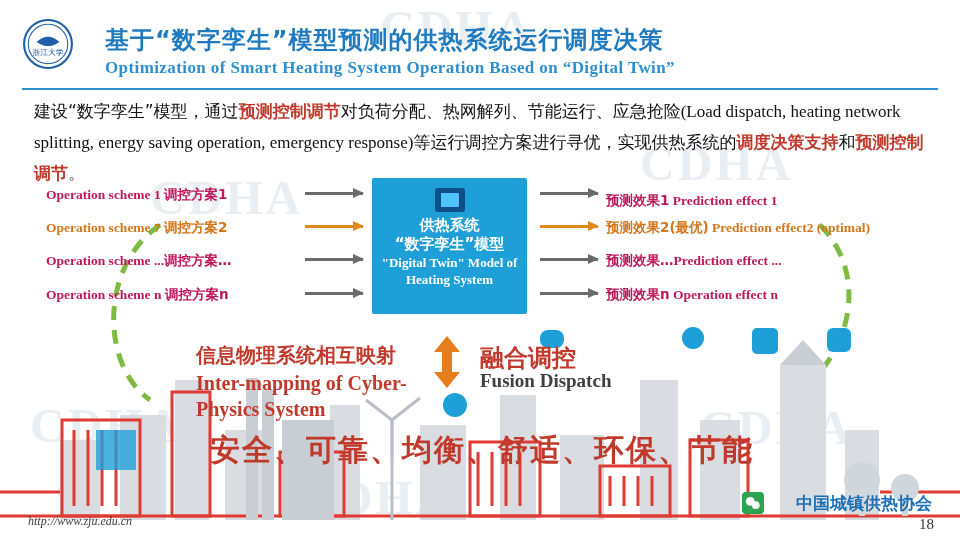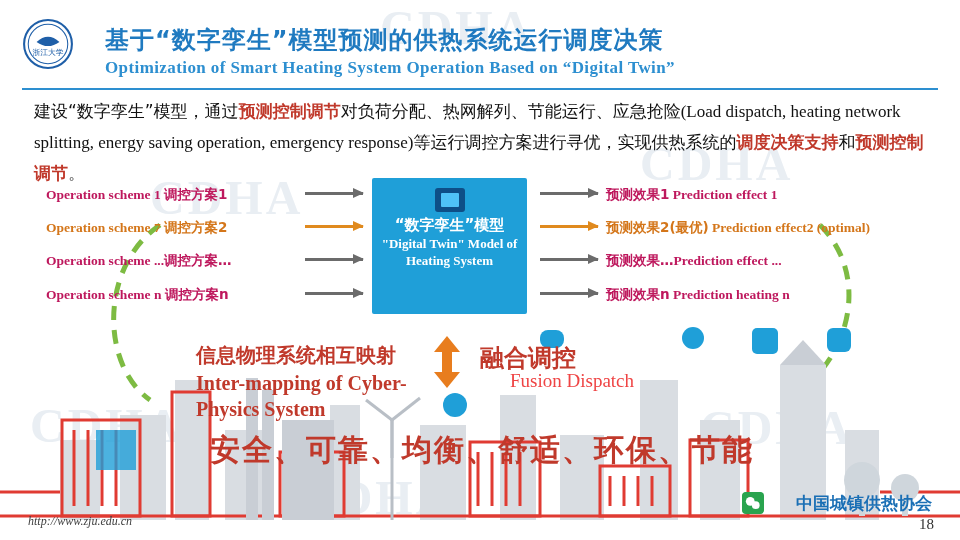--- a/index.html
+++ b/index.html
@@ -58,22 +58,22 @@
   
   .city{position:absolute;left:0;top:320px;width:960px;height:200px;}
 
   
   .mid-cn{position:absolute;left:196px;top:342px;font-size:20px;font-weight:700;color:#c0392b;
      font-family:"DejaVu Sans",sans-serif;}
   .mid-en{position:absolute;left:196px;top:370px;font-size:20px;font-weight:700;color:#c0392b;
      font-family:"Liberation Serif",serif;line-height:26px;width:260px;}
   .fus-cn{position:absolute;left:480px;top:342px;font-size:24px;font-weight:700;color:#c0392b;
      font-family:"DejaVu Sans",sans-serif;}
-  .fus-en{position:absolute;left:480px;top:370px;font-size:19px;font-weight:400;color:#ef4444;
-     font-family:"Liberation Serif",serif;margin-left:30px;}
+  .fus-en{position:absolute;left:480px;top:370px;font-size:19px;font-weight:700;color:#404040;
+     font-family:"Liberation Serif",serif;}
   .slogan{position:absolute;left:210px;top:418px;font-size:30px;font-weight:700;color:#c0392b;
      letter-spacing:2px;font-family:"DejaVu Sans",sans-serif;margin-top:12px;}
 
   
   .url{position:absolute;left:28px;top:514px;font-size:12px;color:#404040;
        font-family:"Liberation Serif",serif;font-style:italic;}
   .pg{position:absolute;right:26px;top:516px;font-size:15px;color:#333;
        font-family:"Liberation Serif",serif;}
   .foot-logo{position:absolute;right:196px;top:492px;width:22px;height:22px;border-radius:4px;
        background:#2aa44f;}
@@ -107,20 +107,21 @@
   </div>
 
   <svg class="dash" viewBox="0 0 860 250">
     <path d="M100 40 C 40 80, 40 180, 90 215" fill="none" stroke="#7dbb42" stroke-width="5" stroke-dasharray="14 10"></path>
     <path d="M760 40 C 810 90, 790 170, 740 205" fill="none" stroke="#7dbb42" stroke-width="5" stroke-dasharray="14 10"></path>
     <polygon points="740,205 752,188 756,212" fill="#7dbb42"></polygon>
   </svg>
 
   <div class="cbox">
     <div class="chip"></div>
+    <div class="l1">供热系统</div>
     <div class="l1">“数字孪生”模型</div>
     <div class="l2">"Digital Twin" Model of</div>
     <div class="l2">Heating System</div>
   </div>
 
   <div class="lbl" style="left:46px;top:186px;">
     <span class="en">Operation scheme 1 </span><span class="cn">调控方案1</span>
   </div>
   <div class="lbl orange" style="left:46px;top:219px;">
     <span class="en">Operation scheme 7 </span><span class="cn">调控方案2</span>
@@ -135,31 +136,31 @@
   <div class="arw" style="left:305px;top:192px;width:58px;"></div>
   <div class="arw or" style="left:305px;top:225px;width:58px;"></div>
   <div class="arw" style="left:305px;top:258px;width:58px;"></div>
   <div class="arw" style="left:305px;top:292px;width:58px;"></div>
 
   <div class="arw" style="left:540px;top:192px;width:58px;"></div>
   <div class="arw or" style="left:540px;top:225px;width:58px;"></div>
   <div class="arw" style="left:540px;top:258px;width:58px;"></div>
   <div class="arw" style="left:540px;top:292px;width:58px;"></div>
 
-  <div class="lbl" style="left:606px;top:186px;">
+  <div class="lbl" style="left:606px;top:192px;">
     <span class="cn">预测效果1</span><span class="en"> Prediction effect 1</span>
   </div>
   <div class="lbl orange" style="left:606px;top:219px;">
     <span class="cn">预测效果2(最优)</span><span class="en"> Prediction effect2 (optimal)</span>
   </div>
   <div class="lbl" style="left:606px;top:252px;">
     <span class="cn">预测效果…</span><span class="en">Prediction effect ...</span>
   </div>
   <div class="lbl" style="left:606px;top:286px;">
-    <span class="cn">预测效果n</span><span class="en"> Prediction heating n</span>
+    <span class="cn">预测效果n</span><span class="en"> Operation effect n</span>
   </div>
 
   <svg class="city" viewBox="0 0 960 200">
 
     <g fill="#d9dde2">
       <rect x="120" y="95" width="46" height="105"></rect>
       <rect x="175" y="60" width="34" height="140"></rect>
       <rect x="225" y="110" width="40" height="90"></rect>
       <rect x="330" y="85" width="30" height="115"></rect>
       <rect x="420" y="105" width="46" height="95"></rect>

